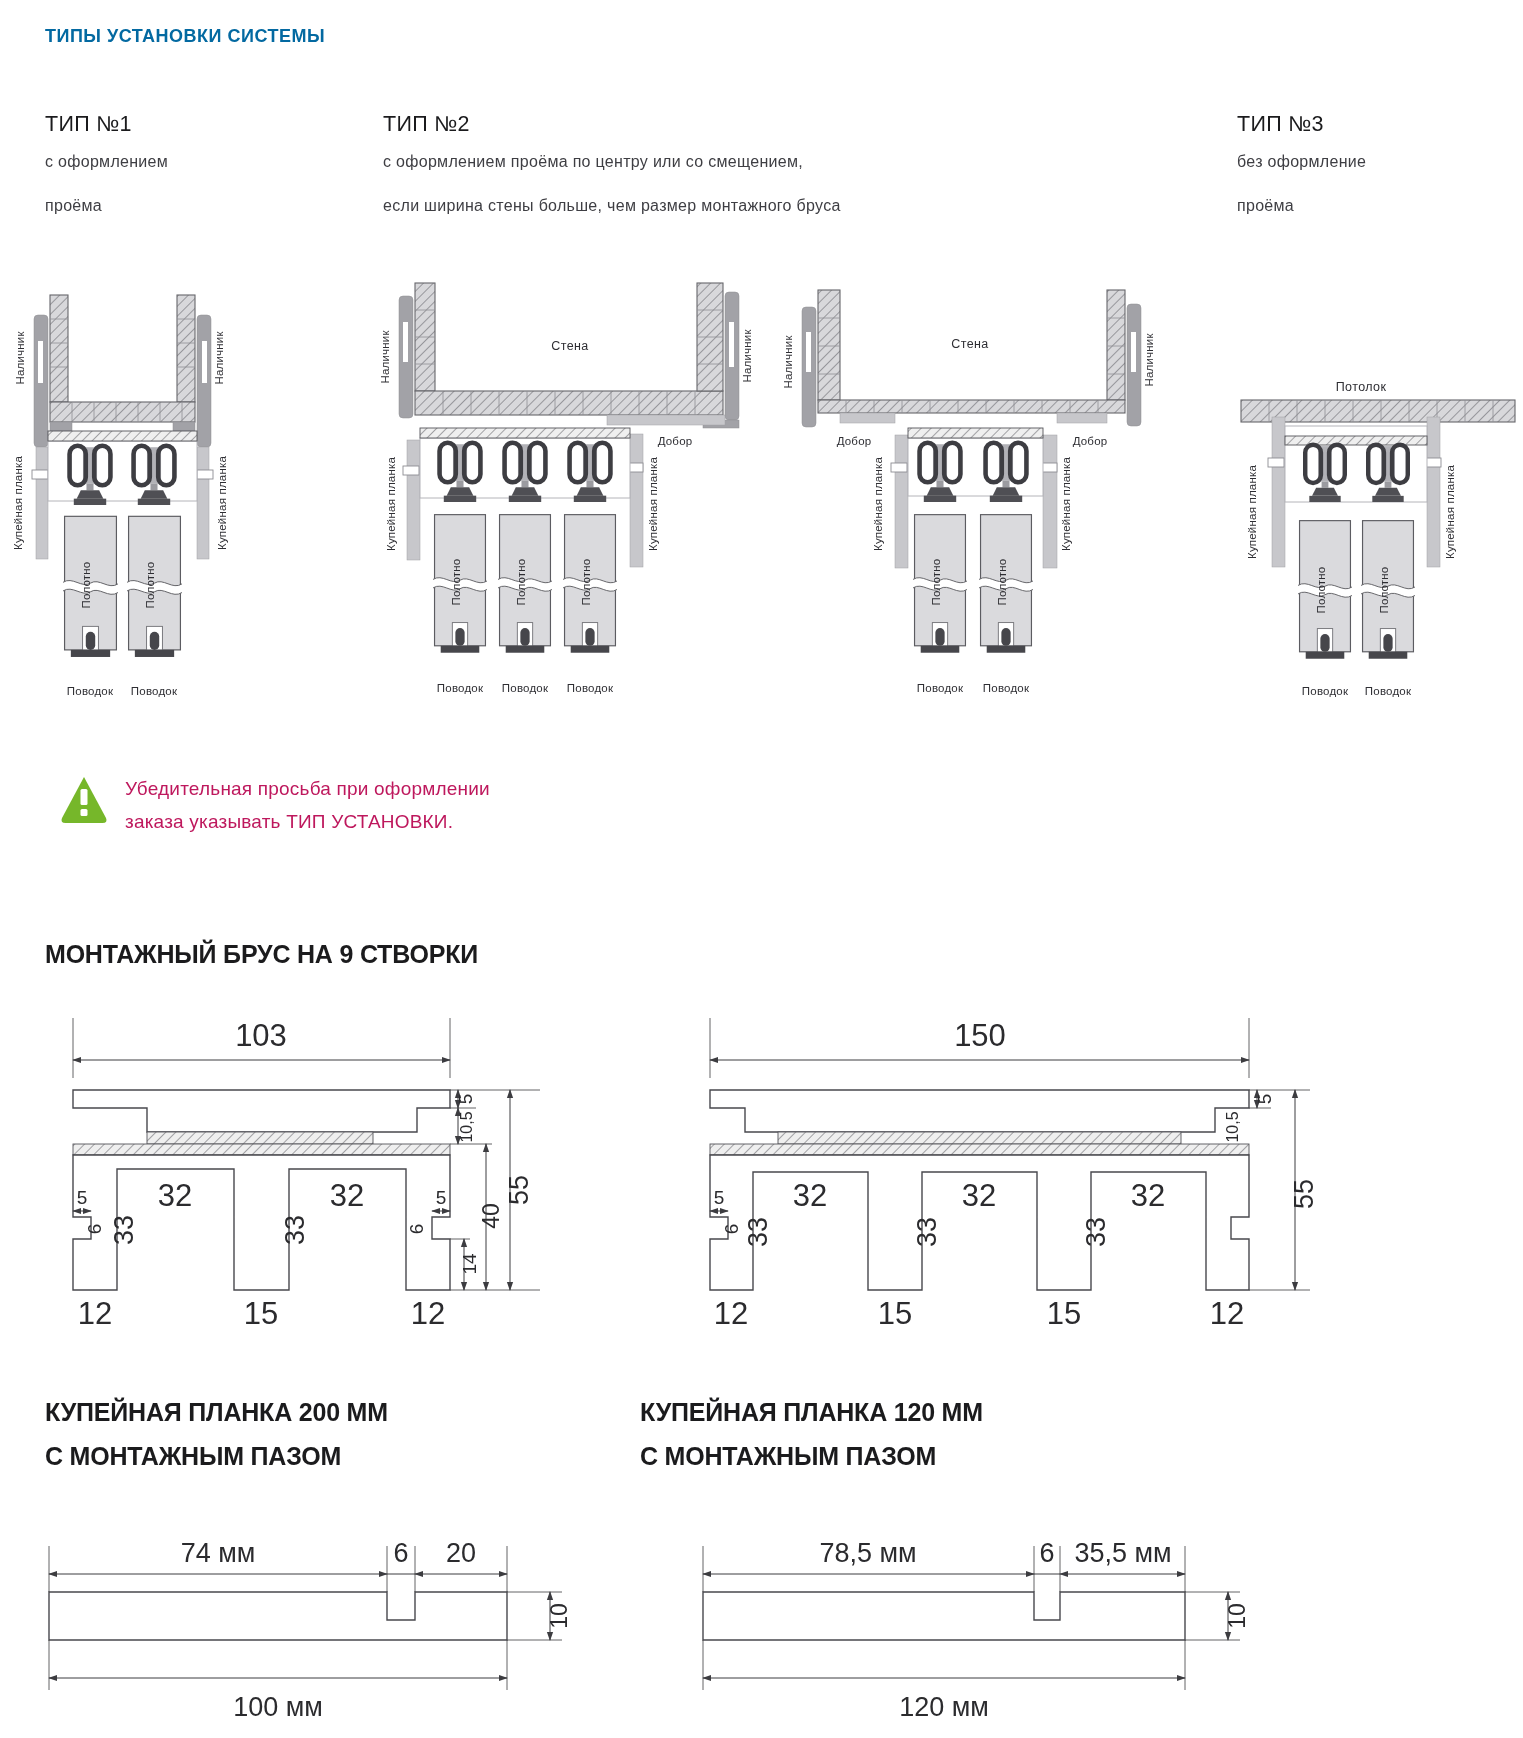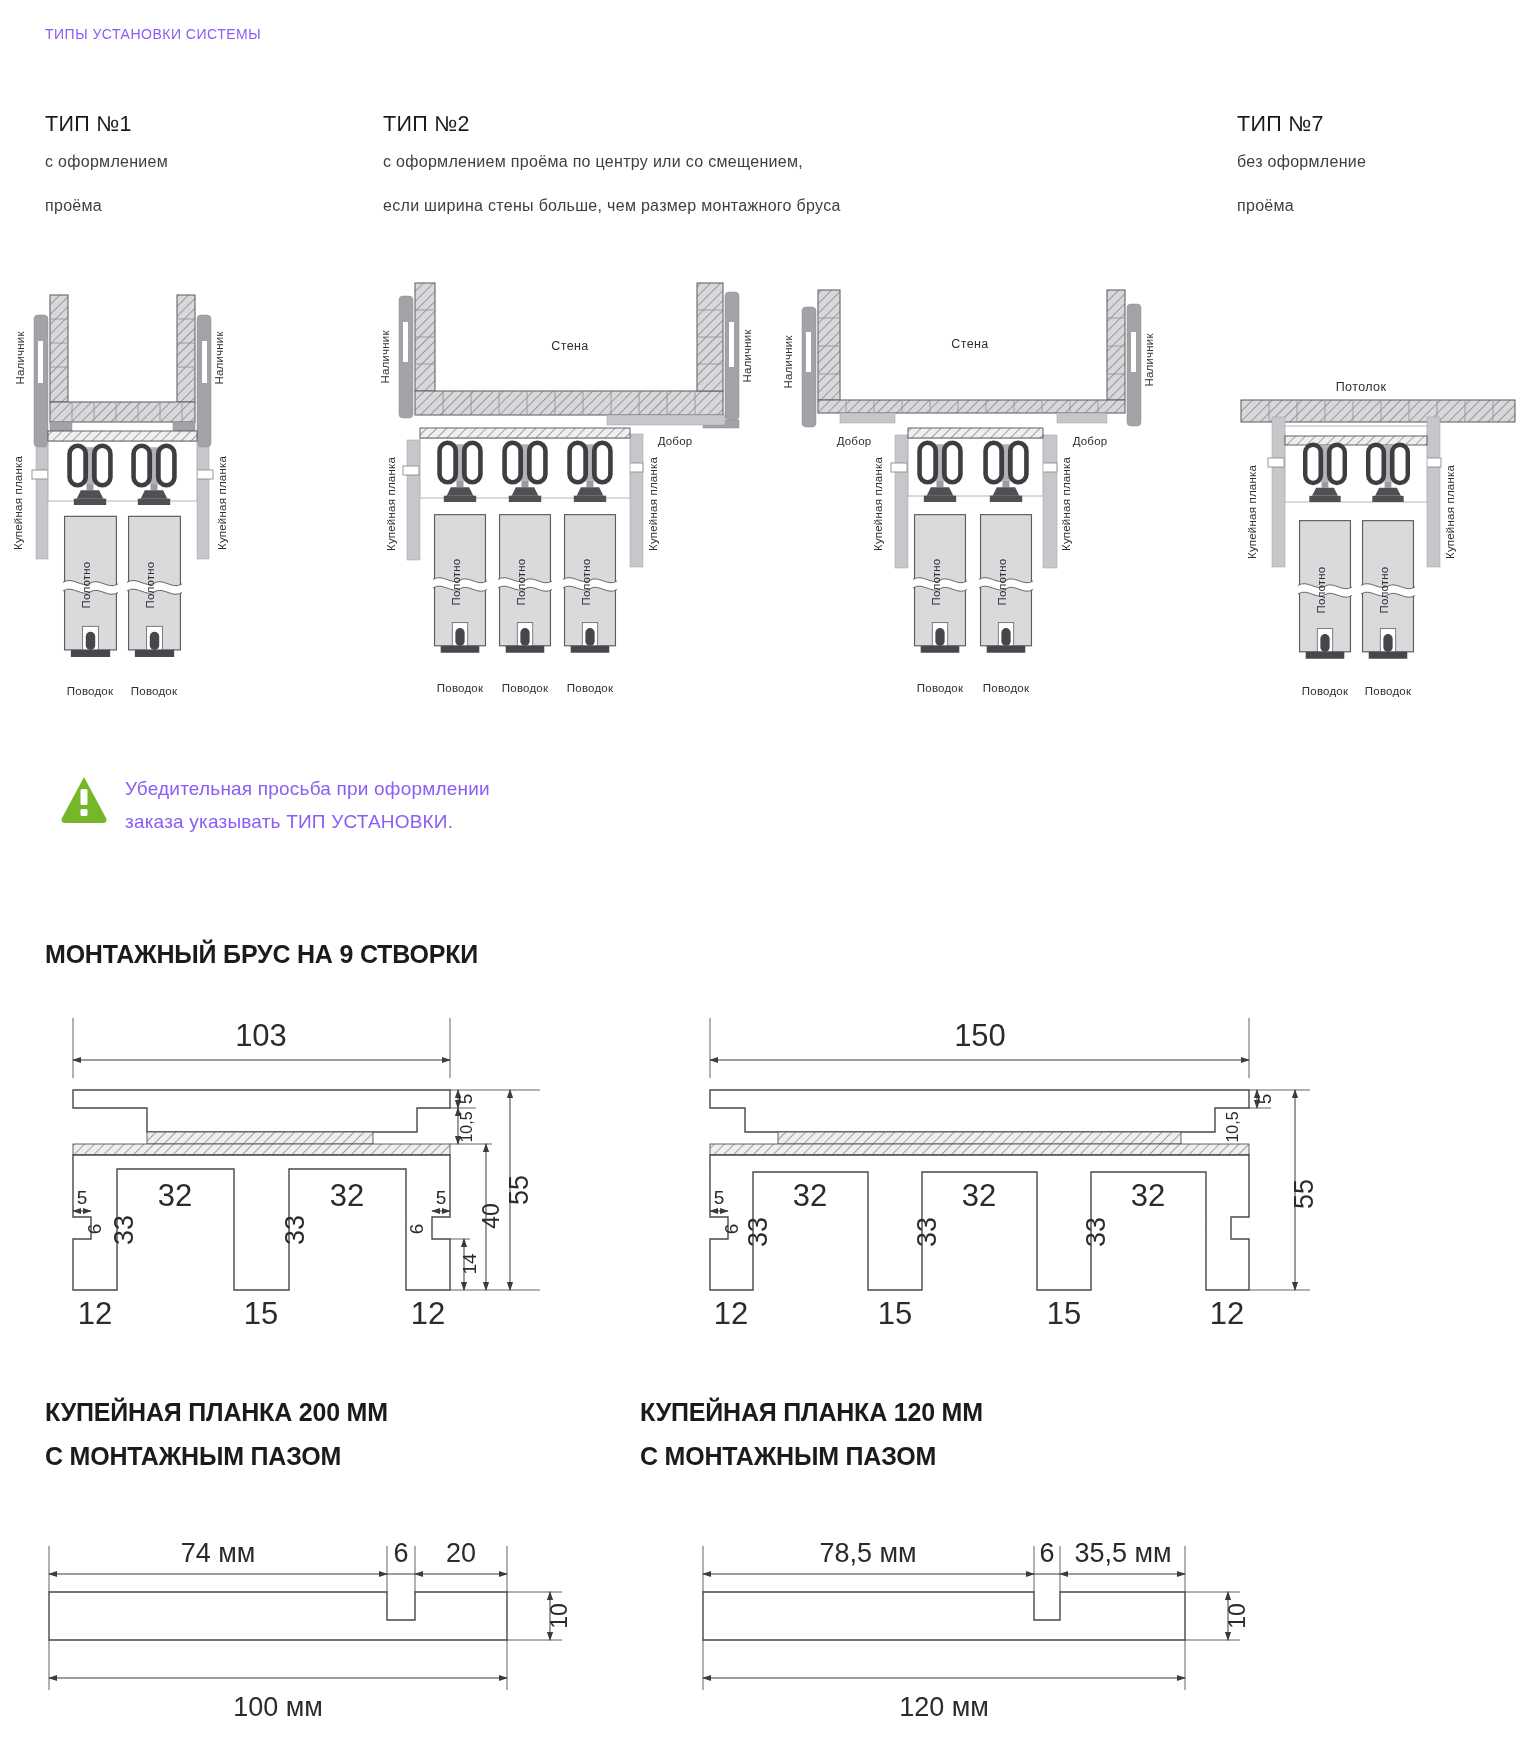--- a/index.html
+++ b/index.html
@@ -1,24 +1,24 @@
 <!DOCTYPE html>
 <html><head>
 <meta charset="utf-8">
 <style>
   html,body{margin:0;padding:0;background:#fff}
   .page{position:relative;width:1523px;height:1738px;background:#fff;
         font-family:"Liberation Sans",sans-serif;overflow:hidden}
   .abs{position:absolute}
   svg.abs{display:block;overflow:visible}
-  .h1{font-size:14px;font-weight:400;color:#8b5cf6;letter-spacing:.5px}
+  .h1{font-size:18px;font-weight:700;color:#0369a1;letter-spacing:.5px}
   .tlabel{font-size:21.5px;font-weight:400;color:#1b1b1d;letter-spacing:.3px}
   .tdesc{font-size:16px;color:#3e3e43;letter-spacing:.3px;white-space:nowrap}
   .h2{font-size:25px;font-weight:700;color:#1b1b1d;letter-spacing:-.2px;white-space:nowrap}
-  .warn-line{font-size:19px;color:#8b5cf6;letter-spacing:.2px;white-space:nowrap}
+  .warn-line{font-size:19px;color:#be185d;letter-spacing:.2px;white-space:nowrap}
   
   .wall{fill:url(#patWall);stroke:#66666b;stroke-width:1.1}
   .thin{fill:url(#patThin);stroke:#55555a;stroke-width:.9}
   .nal{fill:#a2a2a7;stroke:#8e8e93;stroke-width:.5}
   .nslot{fill:#fff}
   .kp{fill:#c7c7cb;stroke:#a0a0a5;stroke-width:.5}
   .clip{fill:#fff;stroke:#8d8d92;stroke-width:.9}
   .house{fill:#fff;stroke:#b4b4b9;stroke-width:1}
   .crs{stroke:#8f8f94;stroke-width:.8}
   .lab{font-size:11.5px;fill:#2e2e33;letter-spacing:.2px}
@@ -74,21 +74,21 @@
 <div class="abs h1" style="left:45px;top:26px">ТИПЫ УСТАНОВКИ СИСТЕМЫ</div>
 
 <div class="abs tlabel" style="left:45px;top:112px">ТИП №1</div>
 <div class="abs tdesc" style="left:45px;top:153px">с оформлением</div>
 <div class="abs tdesc" style="left:45px;top:197px">проёма</div>
 
 <div class="abs tlabel" style="left:383px;top:112px">ТИП №2</div>
 <div class="abs tdesc" style="left:383px;top:197px">если ширина стены больше, чем размер монтажного бруса</div>
 <div class="abs tdesc" style="left:383px;top:153px">с оформлением проёма по центру или со смещением,</div>
 
-<div class="abs tlabel" style="left:1237px;top:112px">ТИП №7</div>
+<div class="abs tlabel" style="left:1237px;top:112px">ТИП №3</div>
 <div class="abs tdesc" style="left:1237px;top:153px">без оформление</div>
 <div class="abs tdesc" style="left:1237px;top:197px">проёма</div>
 
 <svg class="abs" style="left:10px;top:255px" width="230" height="465" viewBox="0 0 230 465">
   <g>
     <rect class="wall" x="40" y="40" width="18" height="107"></rect>
     <rect class="wall" x="167" y="40" width="18" height="107"></rect>
     <rect class="wall" x="40" y="147" width="145" height="20"></rect>
     <line class="crs" x1="40" y1="64" x2="58" y2="64"></line>
         <line class="crs" x1="40" y1="88" x2="58" y2="88"></line>

